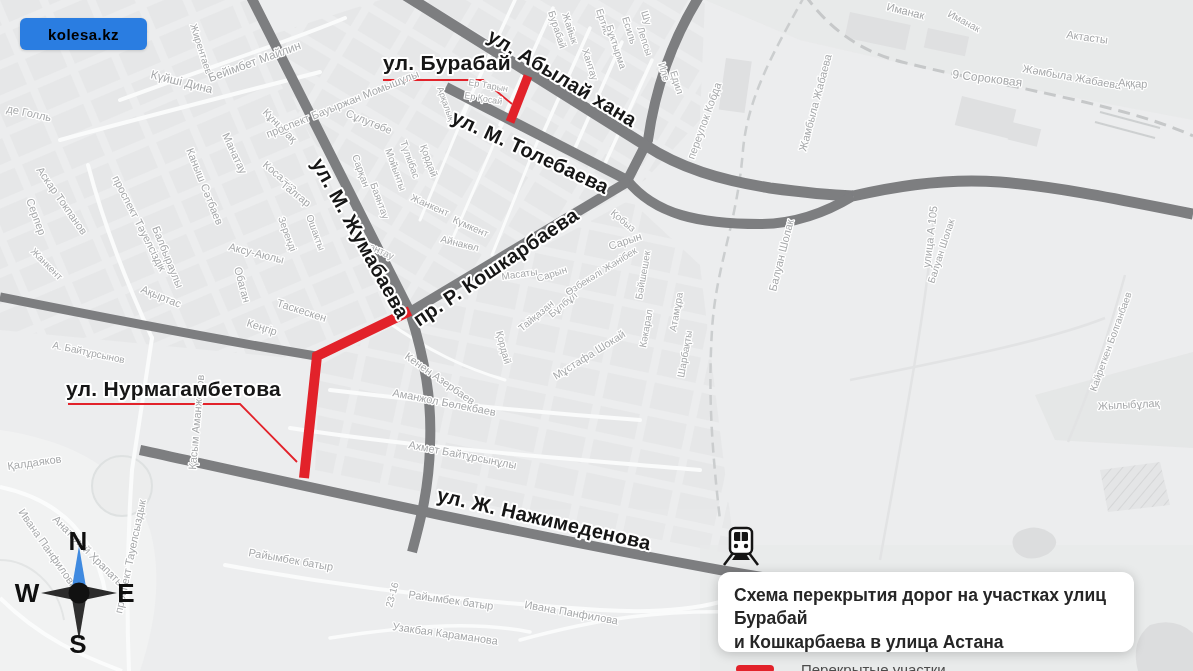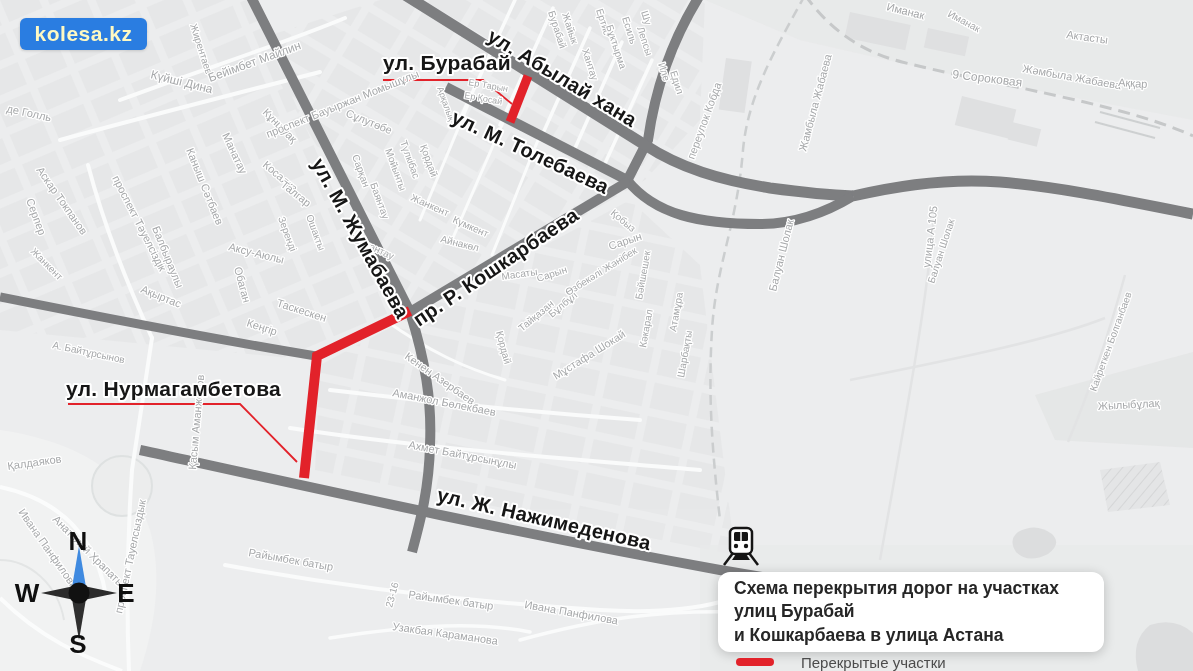--- a/index.html
+++ b/index.html
@@ -3,25 +3,25 @@
 <meta charset="utf-8">
 <style>
   html,body{margin:0;padding:0;background:#ecedee;}
   #stage{position:relative;width:1193px;height:671px;overflow:hidden;
          font-family:"Liberation Sans", sans-serif;}
   #mapsvg{position:absolute;left:0;top:0;}
   
   .logo{position:absolute;left:20px;top:18px;width:127px;height:32px;border-radius:6px;
         background:#2a7de1;display:flex;align-items:center;justify-content:center;
         box-shadow:0 1px 3px rgba(0,0,0,.15);}
-  .logo span{color:#fef9c3;font-size:21px;font-weight:700;letter-spacing:.5px;}
+  .logo span{color:#000000;font-size:15px;font-weight:700;letter-spacing:.5px;}
   
-  .legend{position:absolute;left:718px;top:572px;width:386px;height:80px;background:#fff;
+  .legend{position:absolute;left:718px;top:572px;width:416px;height:80px;background:#fff;
           border-radius:12px;box-shadow:0 2px 12px rgba(0,0,0,.20);box-sizing:border-box;
-          padding:5px 16px 0 16px;}
+          padding:12px 16px 0 16px;}
   .legend .t{font-size:17.5px;font-weight:700;color:#262626;line-height:1.33;}
   .legend .row{display:flex;align-items:center;margin-top:7px;margin-left:2px;}
   .legend .swatch{width:38px;height:8px;border-radius:4px;background:#e2222a;}
   .legend .lbl{margin-left:27px;font-size:15px;color:#4c4c4c;}
   
   text.maj{font-family:"Liberation Sans",sans-serif;font-weight:600;fill:#161616;
            stroke:#ffffff;stroke-width:4px;paint-order:stroke;stroke-linejoin:round;letter-spacing:.3px;}
   text.min{font-family:"Liberation Sans",sans-serif;font-weight:400;fill:#a6a8aa;
            stroke:#ffffff;stroke-width:2.5px;paint-order:stroke;stroke-linejoin:round;}
   text.cmp{font-family:"Liberation Sans",sans-serif;font-weight:700;fill:#0f0f0f;font-size:26px;}

